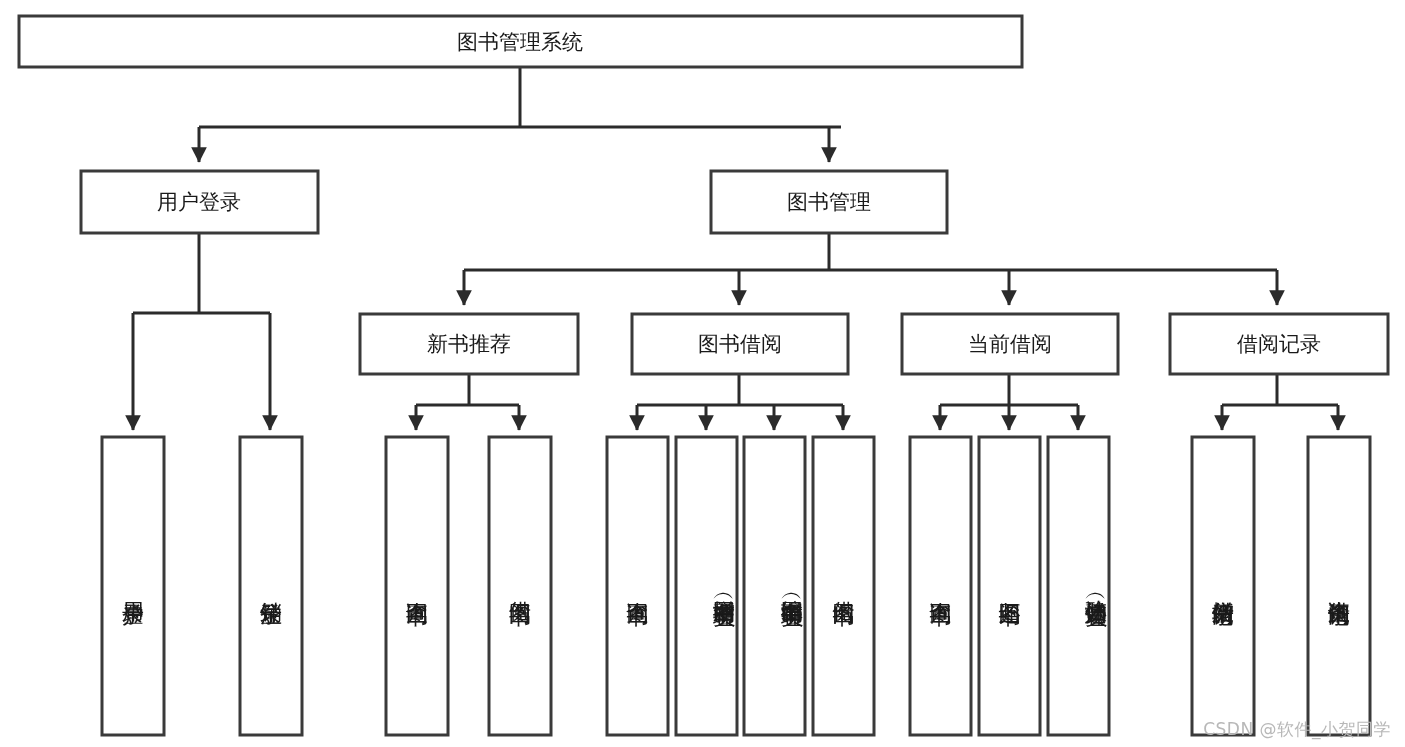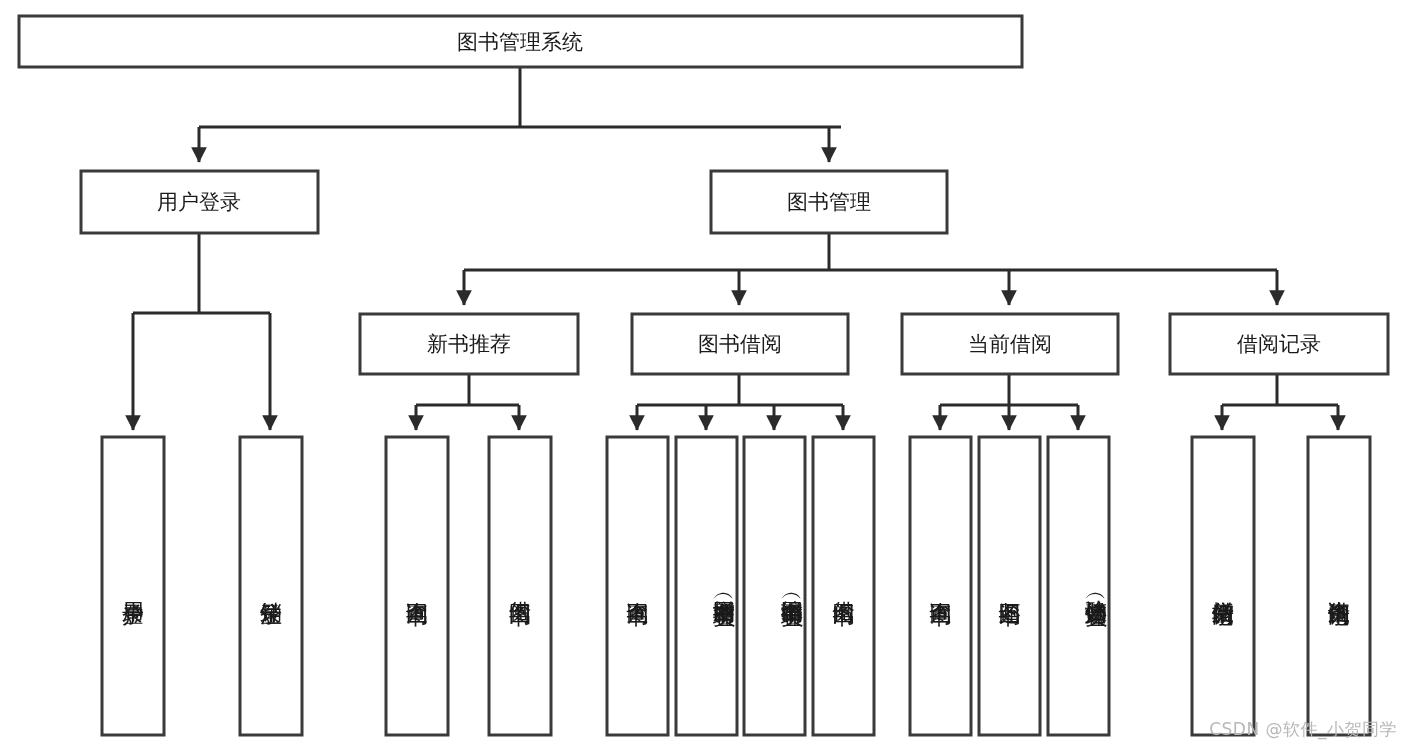--- a/index.html
+++ b/index.html
@@ -60,21 +60,21 @@
     display: flex;
     align-items: center;
     justify-content: center;
     text-align: center;
     white-space: nowrap;
     pointer-events: none;
     user-select: none;
   }
   .watermark {
     position: absolute;
-    right: 8px;
+    right: 14px;
     bottom: 6px;
     font-family: "DejaVu Sans", "Liberation Sans", sans-serif;
     font-size: 17px;
     color: #b8b8b8;
     white-space: nowrap;
     letter-spacing: 0.5px;
   }
 </style>
 </head>
 <body>

